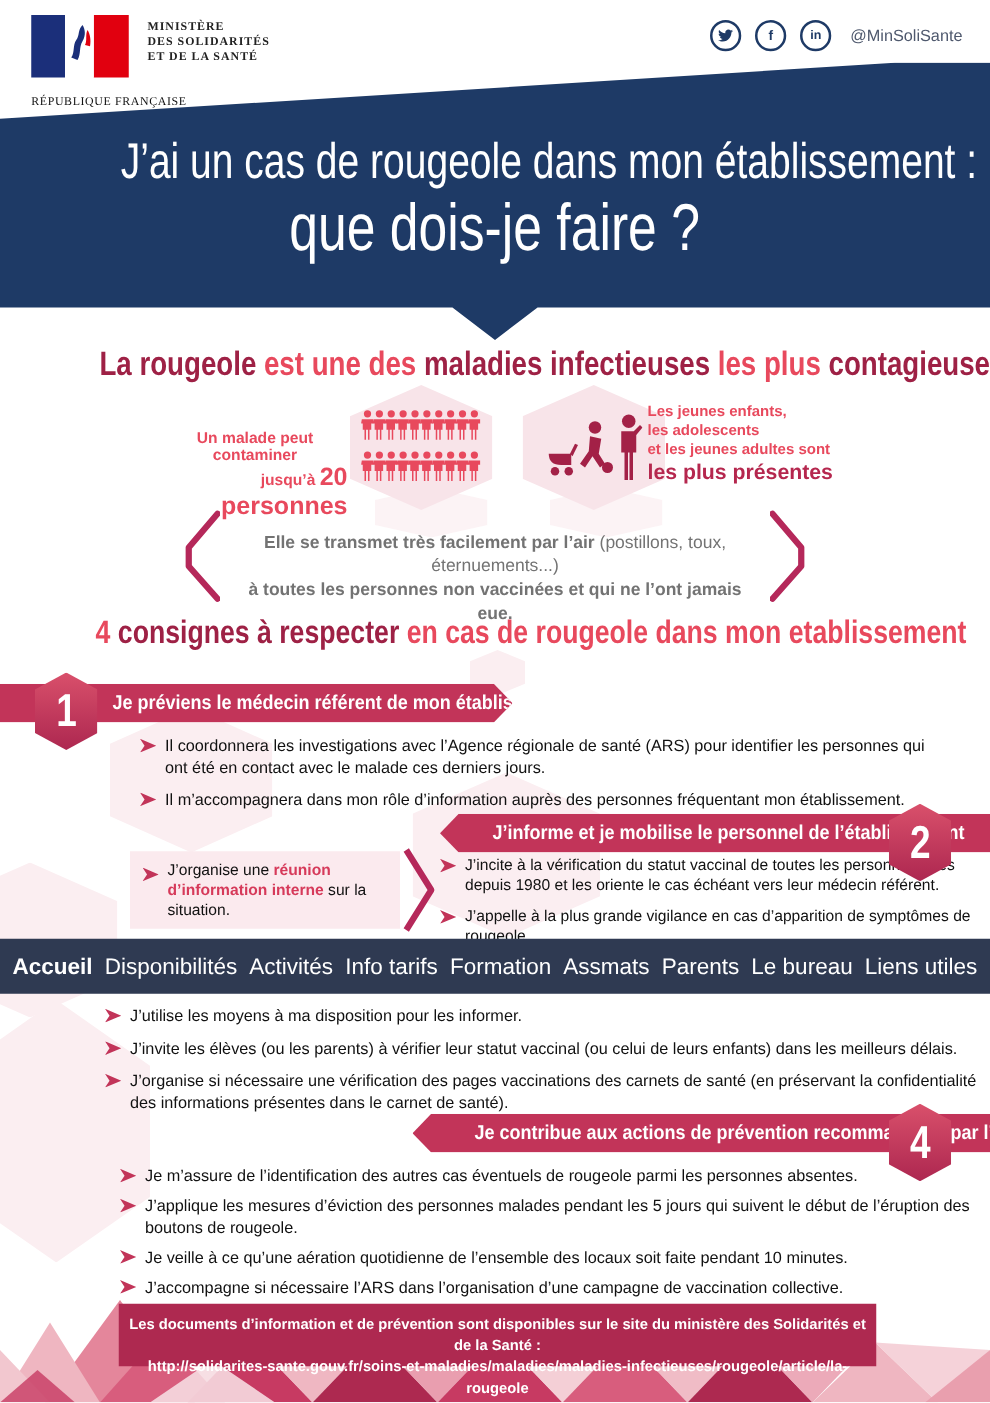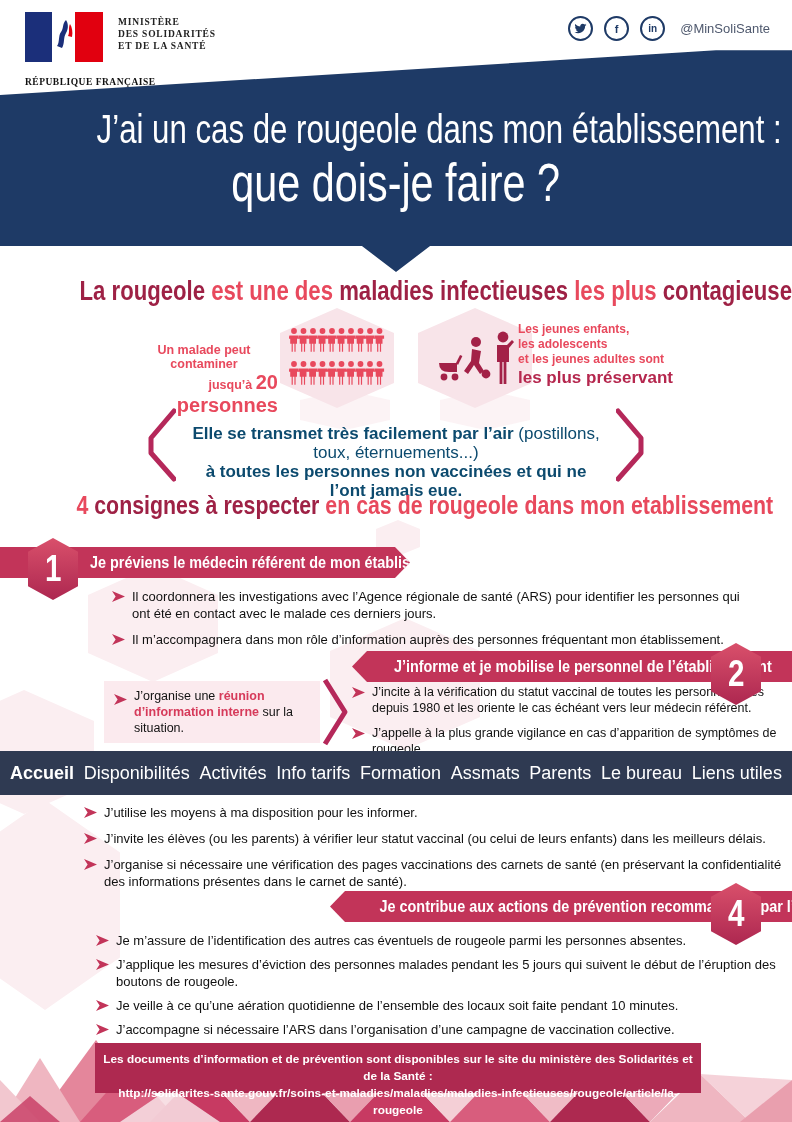--- a/index.html
+++ b/index.html
@@ -9,21 +9,21 @@
   
   .header{position:absolute;top:0;left:0;width:792px;height:95px;background:#fff;}
   .flag{position:absolute;left:25px;top:12px;width:78px;height:50px;display:flex;}
   .flag .b{width:34%;background:#1b2f7a;}
   .flag .w{width:30%;background:#fff;position:relative;}
   .flag .r{width:36%;background:#e1000f;}
   .marianne{position:absolute;left:-4px;top:6px;width:30px;height:38px;}
   .motto{position:absolute;left:25px;top:64px;width:150px;font-family:"Liberation Serif",serif;
          font-style:italic;font-size:8px;color:#333;border-bottom:1px solid #777;padding-bottom:2px;margin-top:48px;}
   .republique{position:absolute;left:25px;top:77px;font-family:"Liberation Serif",serif;
-         font-size:9.5px;letter-spacing:.5px;color:#111;font-weight:bold;}
+         font-size:9.5px;letter-spacing:.5px;color:#111;font-weight:normal;}
   .ministry{position:absolute;left:118px;top:16px;font-family:"Liberation Serif",serif;
          font-size:9.5px;line-height:12px;letter-spacing:.8px;color:#222;font-weight:bold;}
   .social{position:absolute;right:22px;top:16px;display:flex;align-items:center;gap:11px;}
   .soc-circle{width:25px;height:25px;border:2px solid #1e3a66;border-radius:50%;
          display:flex;align-items:center;justify-content:center;color:#1e3a66;
          font-weight:bold;font-size:11px;box-sizing:border-box;cursor:pointer;}
   .handle{color:#4e586d;font-size:13px;margin-left:4px;}
 
   
   .hero{position:absolute;left:0;top:48px;width:792px;height:224px;background:#1e3a66;
@@ -48,21 +48,21 @@
   .hexbox{position:absolute;width:114px;height:100px;background:#f8e4e9;
         clip-path:polygon(50% 0,100% 25%,100% 75%,50% 100%,0 75%,0 25%);
         display:flex;align-items:center;justify-content:center;}
   .fact-right{position:absolute;left:518px;top:322px;width:170px;color:#e8495d;
         font-size:12px;line-height:15px;font-weight:bold;}
   .fact-right .strong{color:#b5274e;font-size:17px;line-height:22px;font-weight:bold;}
 
   
   .trans{position:absolute;left:146px;top:408px;width:500px;height:74px;}
   .trans .txt{position:absolute;left:40px;top:16px;width:420px;text-align:center;
-        font-size:17px;line-height:19px;color:#0c4a6e;}
+        font-size:14px;line-height:19px;color:#737373;}
   .trans b{font-weight:bold;}
   .bracket{position:absolute;top:0;}
 
   
   .consignes-h{position:absolute;left:0;top:490px;width:792px;text-align:center;font-weight:bold;}
   .consignes-h .in{display:inline-block;transform:scaleX(.82);white-space:nowrap;font-size:26px;}
 
   
   .banner{position:absolute;height:31px;background:#c23459;color:#fff;}
   .banner .bt{display:inline-block;transform:scaleX(.9);white-space:nowrap;
@@ -217,21 +217,21 @@
       <circle cx="67" cy="7" r="5.4"></circle>
       <path d="M61,15 h12 v17 h-2.6 v22 h-2.8 v-22 h-1.2 v22 h-2.8 v-22 h-2.6 z"></path>
       <path d="M71,15 l5,-5 l2,2 l-5,6 z"></path>
     </svg>
   </div>
 
   <div class="fact-right">
     <div>Les jeunes enfants,</div>
     <div>les adolescents</div>
     <div>et les jeunes adultes sont</div>
-    <div class="strong">les plus préservant</div>
+    <div class="strong">les plus présentes</div>
   </div>
 
   <div class="trans">
     <svg class="bracket" style="left:0;" width="30" height="74" viewBox="0 0 30 74">
       <path d="M28,3 L5,30 L5,45 L28,71" fill="none" stroke="#b5285a" stroke-width="5" stroke-linecap="round" stroke-linejoin="round"></path>
     </svg>
     <svg class="bracket" style="right:0;" width="30" height="74" viewBox="0 0 30 74">
       <path d="M2,3 L25,30 L25,45 L2,71" fill="none" stroke="#b5285a" stroke-width="5" stroke-linecap="round" stroke-linejoin="round"></path>
     </svg>
     <div class="txt">

